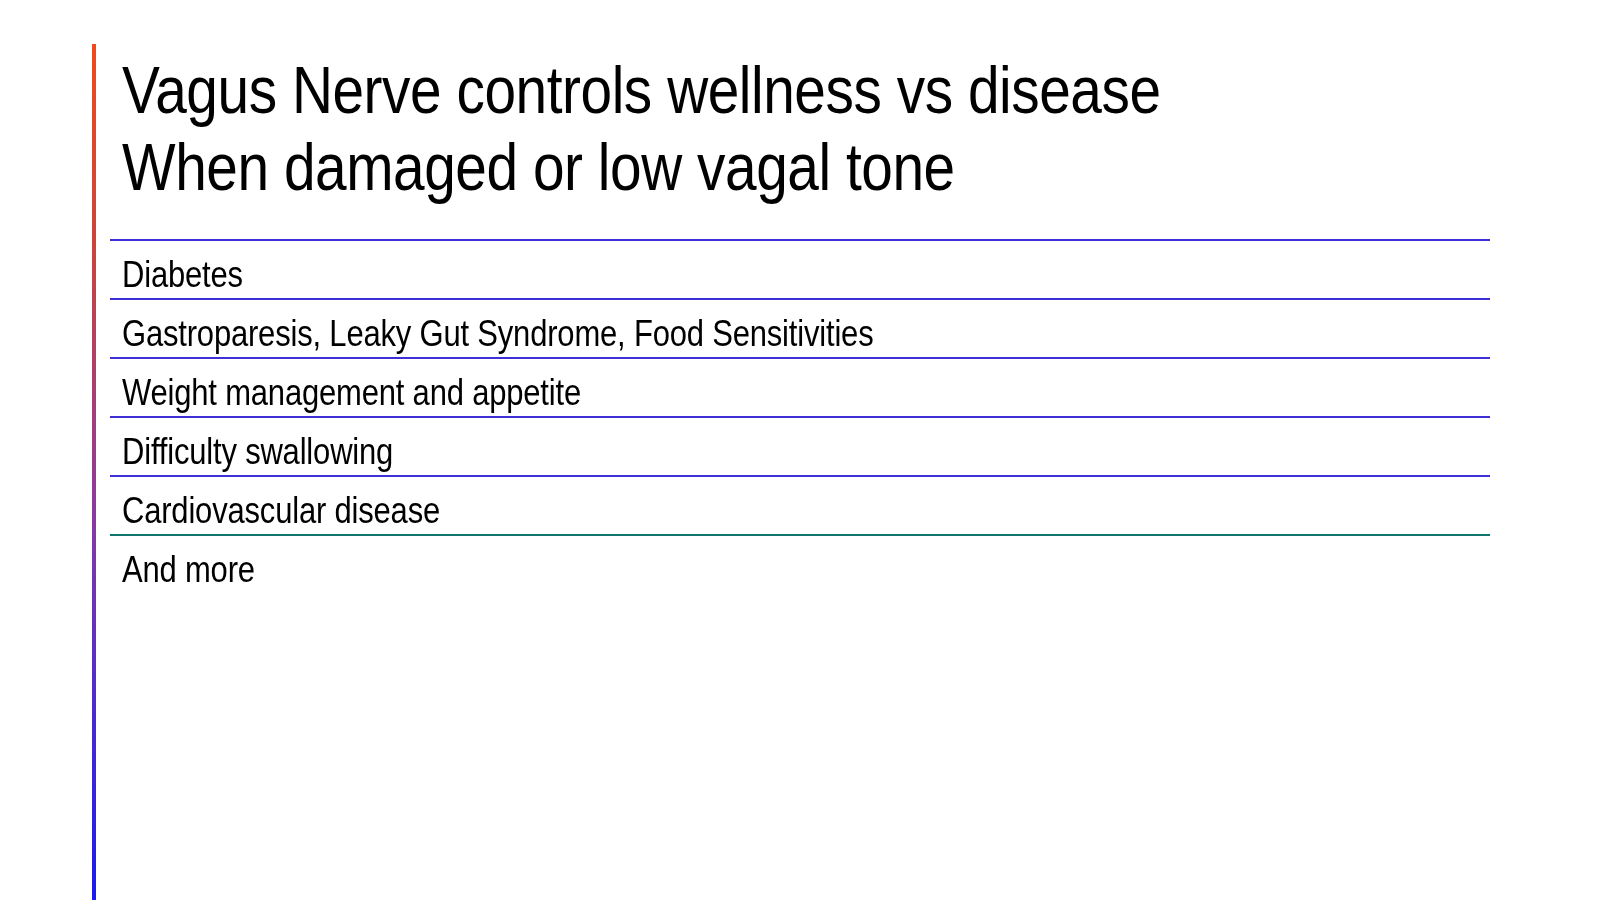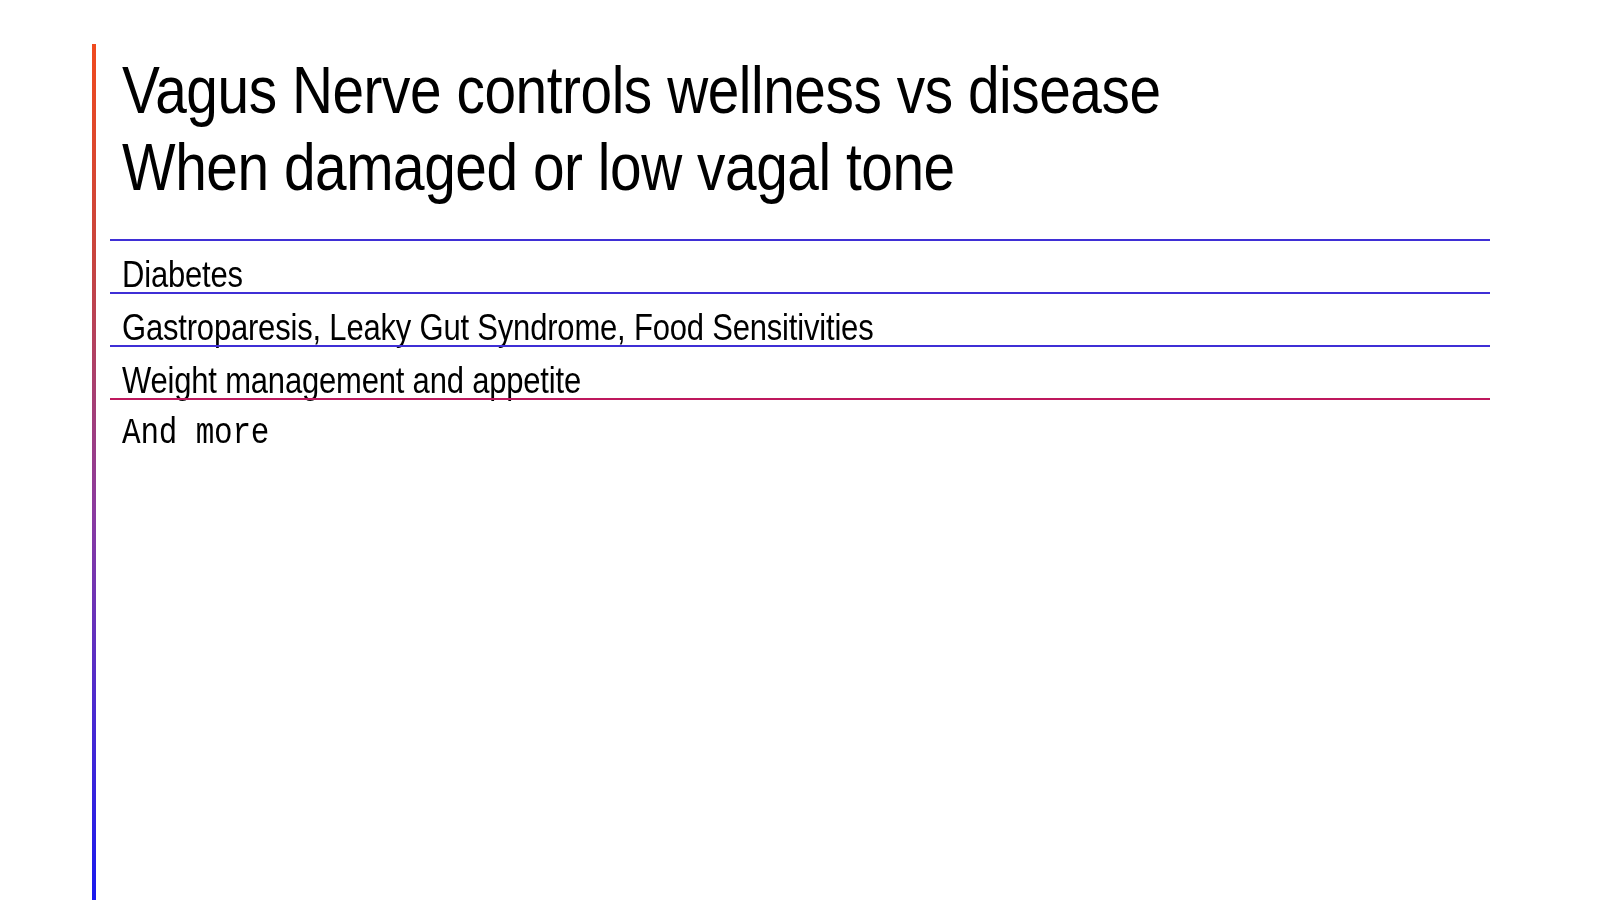--- a/index.html
+++ b/index.html
@@ -43,27 +43,26 @@
       position: absolute;
       left: 110px;
       top: 239px;
       width: 1380px;
       margin: 0;
       padding: 0;
       list-style: none;
     }
     .list-item {
       position: relative;
-      height: 53px;
+      height: 59px;
       border-top: 2px solid #3f2fd6;
       box-sizing: border-box;
     }
     .list-item.last {
-      border-top: 2px solid #be185d;
-      font-family: Liberation Mono, monospace;
+      border-top: 2px solid #0f766e;
     }
     .item-text {
       position: absolute;
       left: 12px;
       top: 14px;
       font-size: 36px;
       line-height: 40px;
       white-space: nowrap;
       transform-origin: left top;
       transform: scaleX(0.86);
@@ -83,16 +82,22 @@
 <ul class="list">
   <li class="list-item">
     <span class="item-text">Diabetes</span>
   </li>
   <li class="list-item">
     <span class="item-text">Gastroparesis, Leaky Gut Syndrome, Food Sensitivities</span>
   </li>
   <li class="list-item">
     <span class="item-text">Weight management and appetite</span>
   </li>
+  <li class="list-item">
+    <span class="item-text">Difficulty swallowing</span>
+  </li>
+  <li class="list-item">
+    <span class="item-text">Cardiovascular disease</span>
+  </li>
   <li class="list-item last">
     <span class="item-text">And more</span>
   </li>
 </ul>
 
 </body></html>

